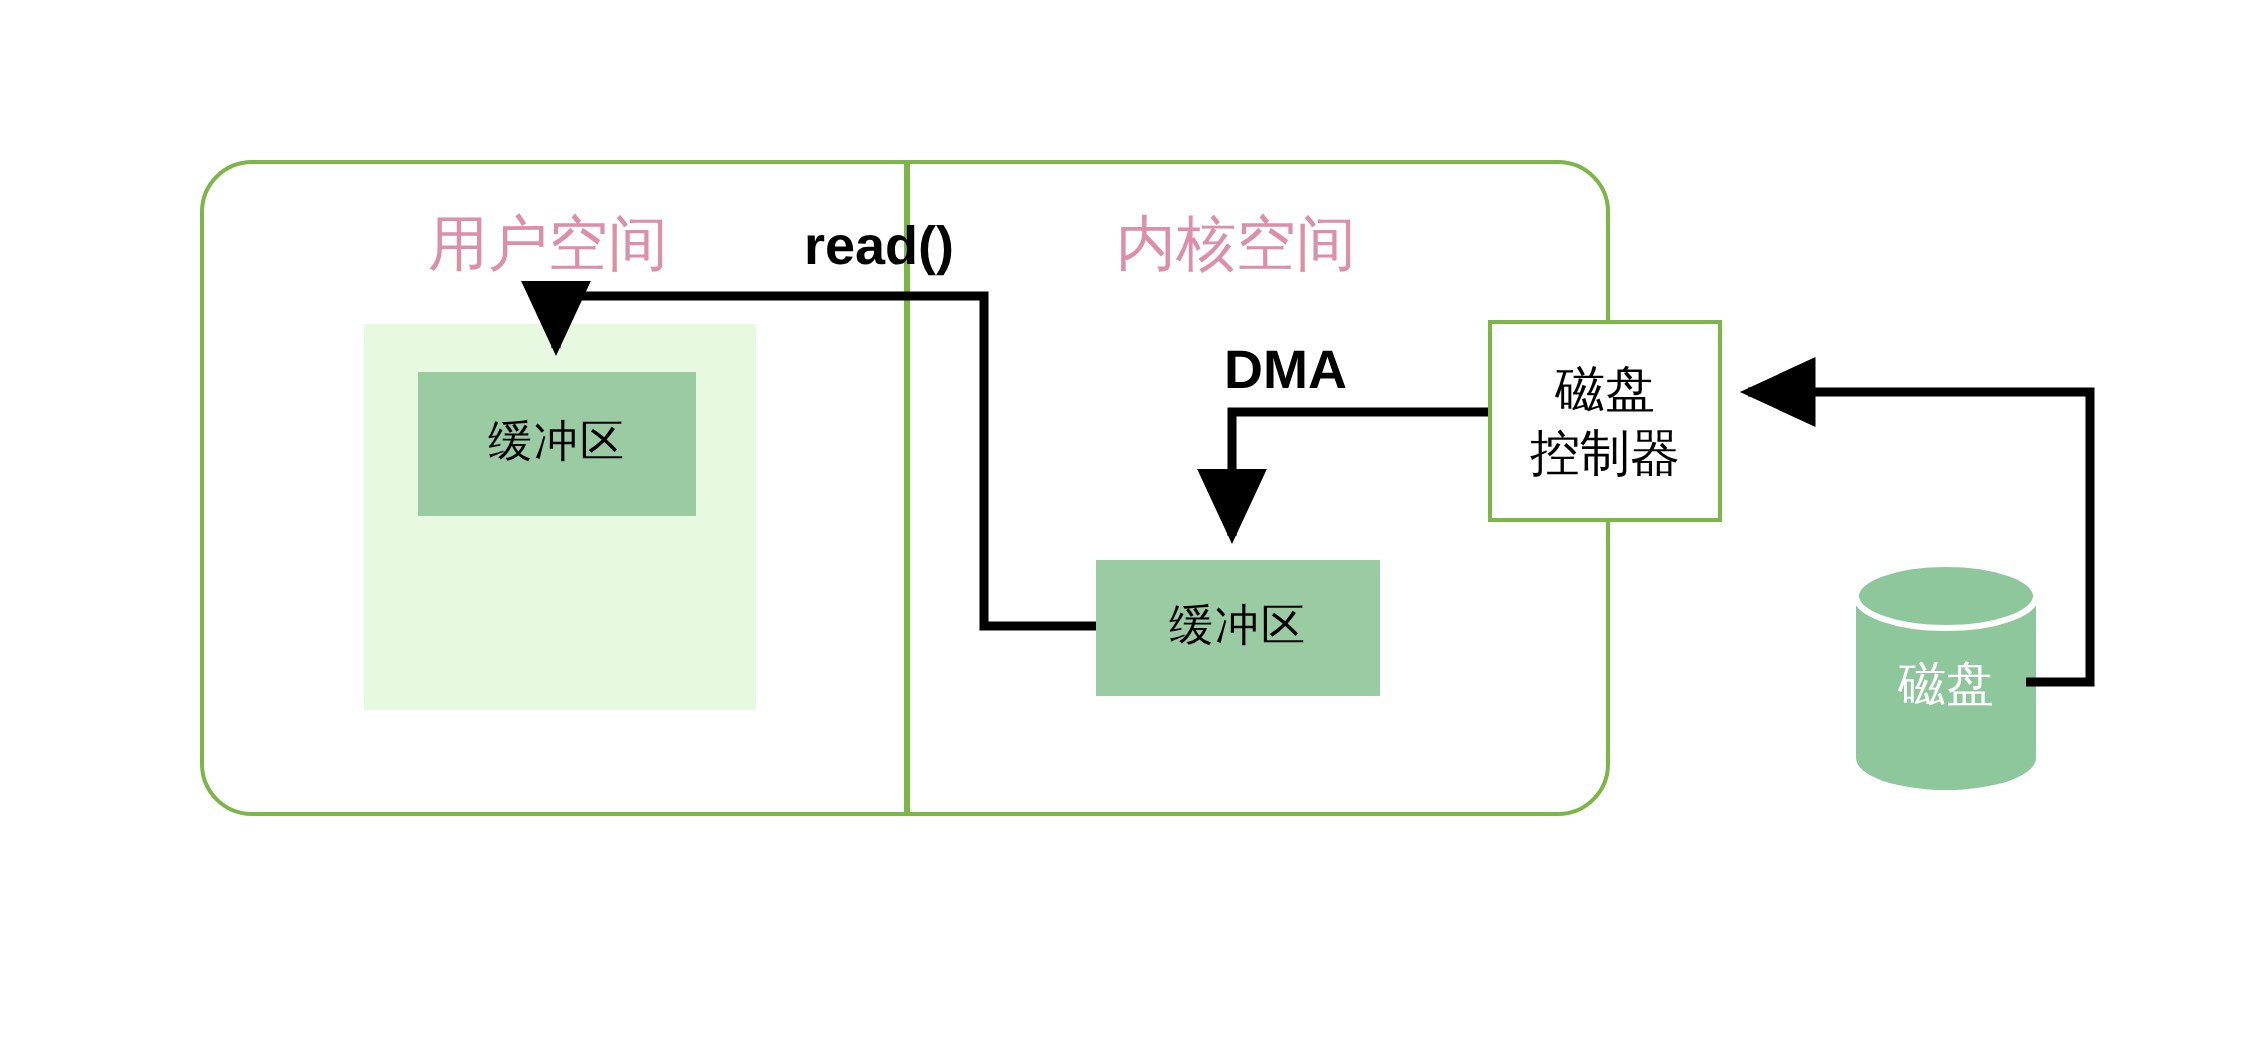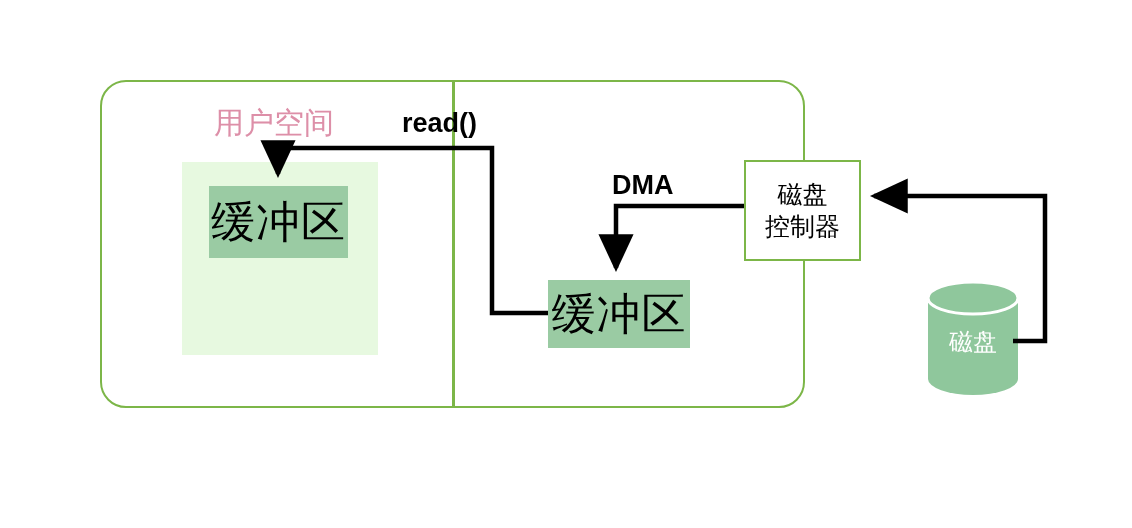--- a/index.html
+++ b/index.html
@@ -77,21 +77,21 @@
   }
 
   
   .buffer-box {
     position: absolute;
     background: #9acba3;
     display: flex;
     align-items: center;
     justify-content: center;
     color: #000000;
-    font-size: 44px;
+    font-size: 22px;
     line-height: 1;
     letter-spacing: 1px;
     font-family: "DejaVu Sans", "Liberation Sans", sans-serif;
   }
   .buffer-user   { left: 209px; top: 186px; width: 139px; height: 72px; }
   .buffer-kernel { left: 548px; top: 280px; width: 142px; height: 68px; }
 
   
   .controller-box {
     position: absolute;
@@ -147,20 +147,21 @@
 </head>
 <body>
 
 <div id="stage">
 
   <div class="main-frame"></div>
 
   <div class="divider"></div>
 
   <div class="space-label label-user">用户空间</div>
+  <div class="space-label label-kernel">内核空间</div>
 
   <div class="op-label label-read">read()</div>
   <div class="op-label label-dma">DMA</div>
 
   <div class="userspace-box"></div>
 
   <div class="buffer-box buffer-user">缓冲区</div>
 
   <div class="buffer-box buffer-kernel">缓冲区</div>
 

